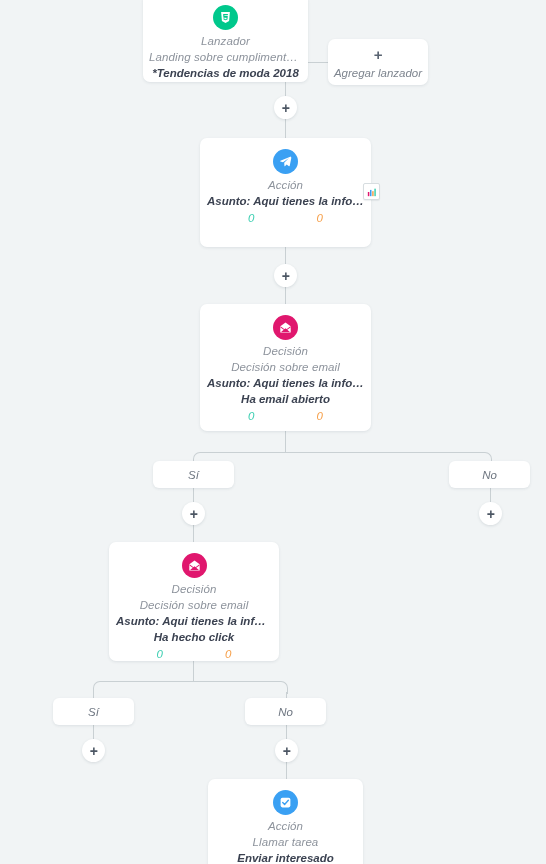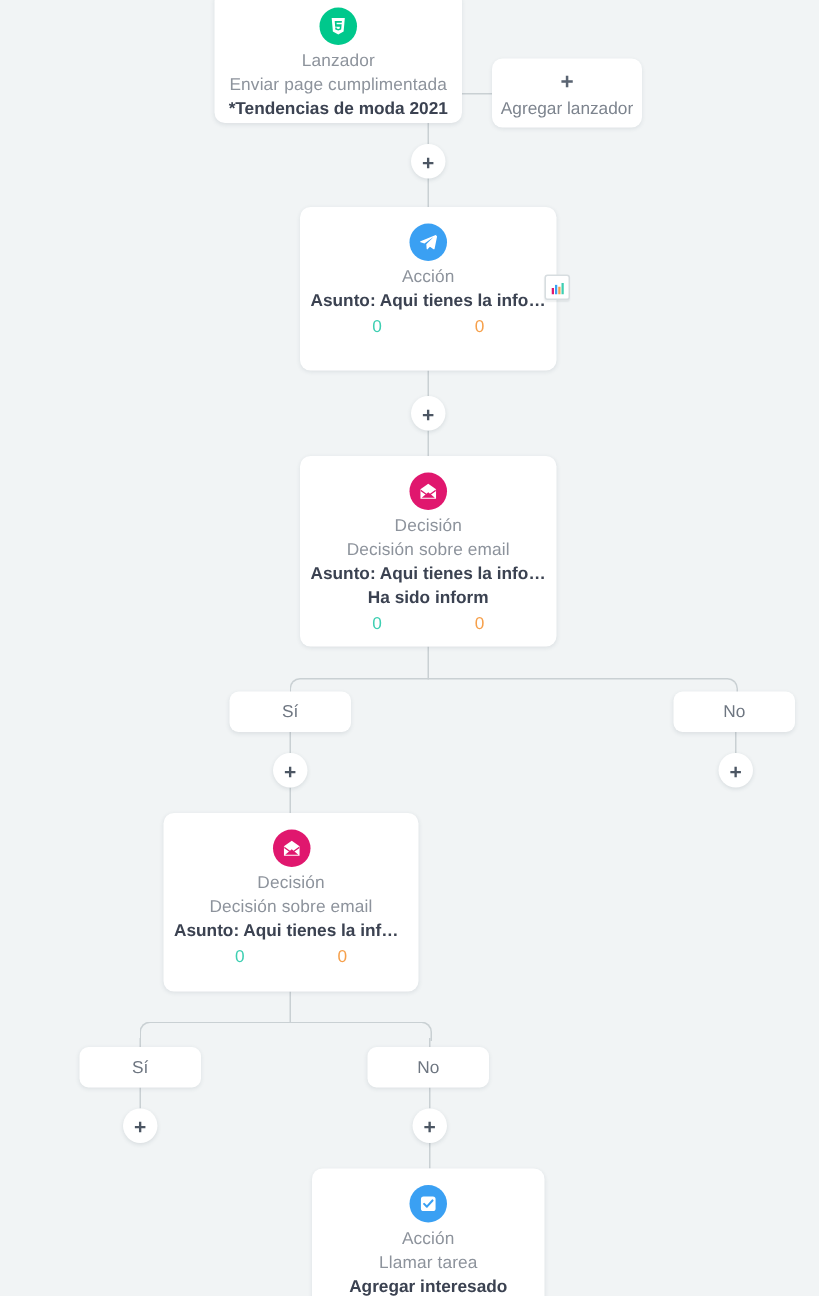--- a/index.html
+++ b/index.html
@@ -5,21 +5,21 @@
 <style>
   html,body{margin:0;padding:0;}
   body{
     width:546px;height:864px;
     background:#f1f4f5;
     font-family:"Liberation Sans", sans-serif;
     overflow:hidden;
     position:relative;
     -webkit-font-smoothing:antialiased;
   }
-  #canvas{position:absolute;left:0;top:0;width:546px;height:864px;}
+  #canvas{position:absolute;left:0;top:0;width:546px;height:864px;font-style:italic;}
 
   
   .vline{position:absolute;width:1px;background:#c9d0d3;}
   .hline{position:absolute;height:1px;background:#c9d0d3;}
   .branch{position:absolute;border:1px solid #c9d0d3;border-bottom:none;
           border-radius:7px 7px 0 0;background:transparent;}
 
   
   .card{
     position:absolute;background:#ffffff;border-radius:7px;
@@ -122,22 +122,22 @@
   <div class="card" style="left:143px;top:-6px;width:165px;height:88px;">
     <div class="icon-wrap">
       <div class="circ" style="background:#00c88c;">
         <svg width="13" height="13" viewBox="0 0 16 16" aria-hidden="true">
           <path d="M2.6 1.2h10.8l-1 11.1L8 14.8l-4.4-2.5z" fill="#ffffff"></path>
           <path d="M5.1 3.6h5.9l-.15 1.5H6.6l.1 1.2h4.1l-.42 4.3-2.38.9-2.4-.9-.15-1.6h1.3l.08.85 1.17.42 1.2-.42.13-1.4H5.45z" fill="#00c88c"></path>
         </svg>
       </div>
     </div>
     <div class="c-type">Lanzador</div>
-    <div class="c-desc">Enviar page cumplimentada</div>
-    <div class="c-bold">*Tendencias de moda 2021</div>
+    <div class="c-desc">Landing sobre cumplimentada</div>
+    <div class="c-bold">*Tendencias de moda 2018</div>
   </div>
 
   <div class="addcard" style="left:328px;top:39px;width:100px;height:46px;">
     <div class="plusglyph">+</div>
     <div class="addlabel">Agregar lanzador</div>
   </div>
 
   <div class="pluscirc" style="left:274px;top:96px;">
     <span>+</span>
   </div>
@@ -177,21 +177,21 @@
         <svg width="13" height="13" viewBox="0 0 16 16" aria-hidden="true">
           <path d="M8 1.8 1.6 6.4v7.8h12.8V6.4z" fill="#ffffff"></path>
           <path d="M2.6 13.4 8 8.8l5.4 4.6z" fill="#e0176e"></path>
           <path d="M1.8 6.6 8 11.1l6.2-4.5-.1 1.5L8 12.4 1.9 8.1z" fill="#e0176e"></path>
         </svg>
       </div>
     </div>
     <div class="c-type">Decisión</div>
     <div class="c-desc">Decisión sobre email</div>
     <div class="c-bold">Asunto: Aqui tienes la inform...</div>
-    <div class="c-bold">Ha sido inform</div>
+    <div class="c-bold">Ha email abierto</div>
     <div class="counters">
       <span class="cnt-a">0</span>
       <span class="cnt-b">0</span>
     </div>
   </div>
 
   <div class="pill" style="left:153px;top:461px;width:81px;height:27px;">
     <span>Sí</span>
   </div>
   <div class="pill" style="left:449px;top:461px;width:81px;height:27px;">
@@ -211,20 +211,21 @@
         <svg width="13" height="13" viewBox="0 0 16 16" aria-hidden="true">
           <path d="M8 1.8 1.6 6.4v7.8h12.8V6.4z" fill="#ffffff"></path>
           <path d="M2.6 13.4 8 8.8l5.4 4.6z" fill="#e0176e"></path>
           <path d="M1.8 6.6 8 11.1l6.2-4.5-.1 1.5L8 12.4 1.9 8.1z" fill="#e0176e"></path>
         </svg>
       </div>
     </div>
     <div class="c-type">Decisión</div>
     <div class="c-desc">Decisión sobre email</div>
     <div class="c-bold">Asunto: Aqui tienes la inform...</div>
+    <div class="c-bold">Ha hecho click</div>
     <div class="counters">
       <span class="cnt-a">0</span>
       <span class="cnt-b">0</span>
     </div>
   </div>
 
   <div class="pill" style="left:53px;top:698px;width:81px;height:27px;">
     <span>Sí</span>
   </div>
   <div class="pill" style="left:245px;top:698px;width:81px;height:27px;">
@@ -242,16 +243,16 @@
     <div class="icon-wrap">
       <div class="circ" style="background:#3aa0f3;">
         <svg width="13" height="13" viewBox="0 0 16 16" aria-hidden="true">
           <rect x="2" y="2" width="12" height="12" rx="2.2" fill="#ffffff"></rect>
           <path d="M4.6 8.1 6.9 10.4 11.5 5.3" stroke="#3aa0f3" stroke-width="1.7" fill="none" stroke-linecap="round" stroke-linejoin="round"></path>
         </svg>
       </div>
     </div>
     <div class="c-type">Acción</div>
     <div class="c-desc">Llamar tarea</div>
-    <div class="c-bold">Agregar interesado</div>
+    <div class="c-bold">Enviar interesado</div>
   </div>
 
 </div>
 
 </body></html>

